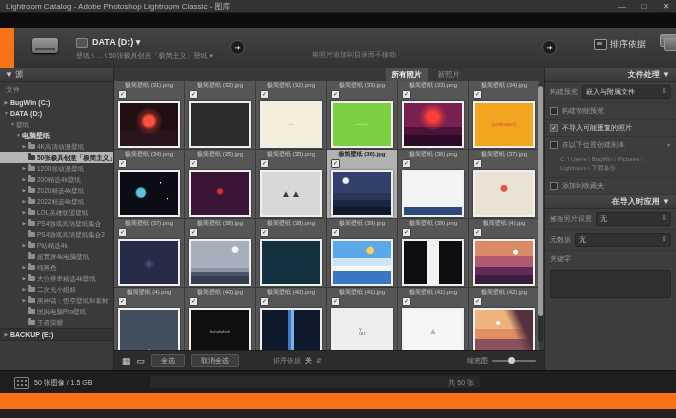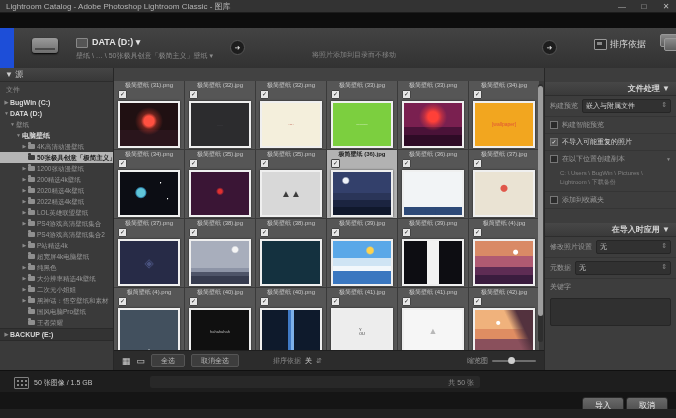--- a/index.html
+++ b/index.html
@@ -1,16 +1,16 @@
 <!DOCTYPE html>
 <html><head>
 <meta charset="utf-8">
 <style>
   html,body{margin:0;padding:0;background:#222;}
-  #app{position:relative;width:676px;height:409px;overflow:hidden;background:#1d4ed8;
+  #app{position:relative;width:676px;height:409px;overflow:hidden;background:#f97316;
        font-family:"Liberation Sans",sans-serif;color:#c8c8c8;cursor:default;}
   
   .titlebar{position:absolute;left:0;top:0;width:676px;height:13px;background:#333333;
             border-bottom:1px solid #1c1c1c;font-size:8px;line-height:13px;color:#b4b4b4;
             padding-left:6px;box-sizing:border-box;}
   .wincontrols{position:absolute;right:4px;top:0;height:13px;display:flex;gap:10px;
                font-size:8px;line-height:13px;color:#bbb;}
   .wincontrols span{width:12px;text-align:center;}
   .menustrip{position:absolute;left:0;top:13px;width:676px;height:15px;background:#0d0d0d;}
   
@@ -89,21 +89,21 @@
   .sortgrp{margin-left:28px;font-size:7px;color:#8d8d8d;display:flex;gap:4px;align-items:center;}
   .sortgrp .val{color:#cfcfcf;}
   .thumbgrp{margin-left:auto;display:flex;align-items:center;gap:4px;font-size:7px;color:#9d9d9d;}
   .slider{position:relative;width:44px;height:2px;background:#6e6e6e;border-radius:1px;}
   .slider i{position:absolute;left:16px;top:-3px;width:7px;height:7px;background:#cfcfcf;
             border-radius:50%;display:block;}
   
   .rpanel{position:absolute;left:544px;top:68px;width:132px;height:302px;background:#3d3d3d;
           border-left:1px solid #272727;box-sizing:border-box;font-size:7px;overflow:hidden;}
   .rp-head{height:13px;background:linear-gradient(#474747,#3a3a3a);border-bottom:1px solid #2d2d2d;
-           font-size:8px;line-height:13px;color:#d6d6d6;text-align:right;padding-right:6px;font-weight:bold;margin-top:14px;}
+           font-size:8px;line-height:13px;color:#d6d6d6;text-align:right;padding-right:6px;font-weight:bold;}
   .rp-row{display:flex;align-items:center;gap:4px;padding:3px 5px;border-bottom:1px solid #353535;}
   .rp-label{color:#9a9a9a;white-space:nowrap;}
   .rp-select{flex:1;background:#313131;border:1px solid #262626;border-radius:2px;color:#cfcfcf;
              padding:1px 3px;display:flex;justify-content:space-between;white-space:nowrap;overflow:hidden;}
   .rp-select .dd{color:#8a8a8a;}
   .rp-cb{width:6px;height:6px;border:1px solid #777;background:#2b2b2b;flex:none;font-size:6px;
          line-height:6px;text-align:center;color:#eee;}
   .rp-path{font-size:6px;color:#808080;padding:2px 5px 4px 15px;border-bottom:1px solid #353535;line-height:1.5;}
   .rp-keywords{margin:3px 5px;height:26px;background:#303030;border:1px solid #262626;border-radius:2px;}
   
@@ -260,20 +260,24 @@
           <span>王者荣耀</span>
         </div>
         <div class="tree-item bold band" style="padding-left: 3px;">
           <span class="arr">▶</span>
           <span>BACKUP (E:)</span>
         </div>
       </div>
   </div>
 
   <div class="gridcol">
+    <div class="gridtabs" id="gridtabs">
+        <span class="gridtab active">所有照片</span>
+        <span class="gridtab">新照片</span>
+      </div>
     <div class="cells" id="cells">
         <div class="cell">
           <div class="cap">极简壁纸 (31).png</div>
           <div class="cbrow">
             <div class="cb">✓</div>
           </div>
           <div class="thumb" style="background: radial-gradient(circle at 50% 42%, rgb(255, 80, 64) 0px, rgb(255, 80, 64) 5px, rgba(255, 70, 50, 0.35) 8px, rgba(120, 20, 20, 0) 14px), linear-gradient(rgb(32, 16, 18) 0px, rgb(32, 16, 18) 62%, rgb(42, 21, 28) 62%);"></div>
         </div>
         <div class="cell">
           <div class="cap">极简壁纸 (32).jpg</div>
@@ -531,18 +535,14 @@
   </div>
 
   <div class="statusbar">
     <div class="st-icon"></div>
     <div class="st-left">50 张图像 / 1.5 GB</div>
     <div class="st-strip">
       <div class="st-count">共 50 张</div>
     </div>
   </div>
 
-  <div class="bottombar">
-    <div class="btn btn-import">导入</div>
-    <div class="btn btn-cancel">取消</div>
-  </div>
 
 </div>
 
 </body></html>

